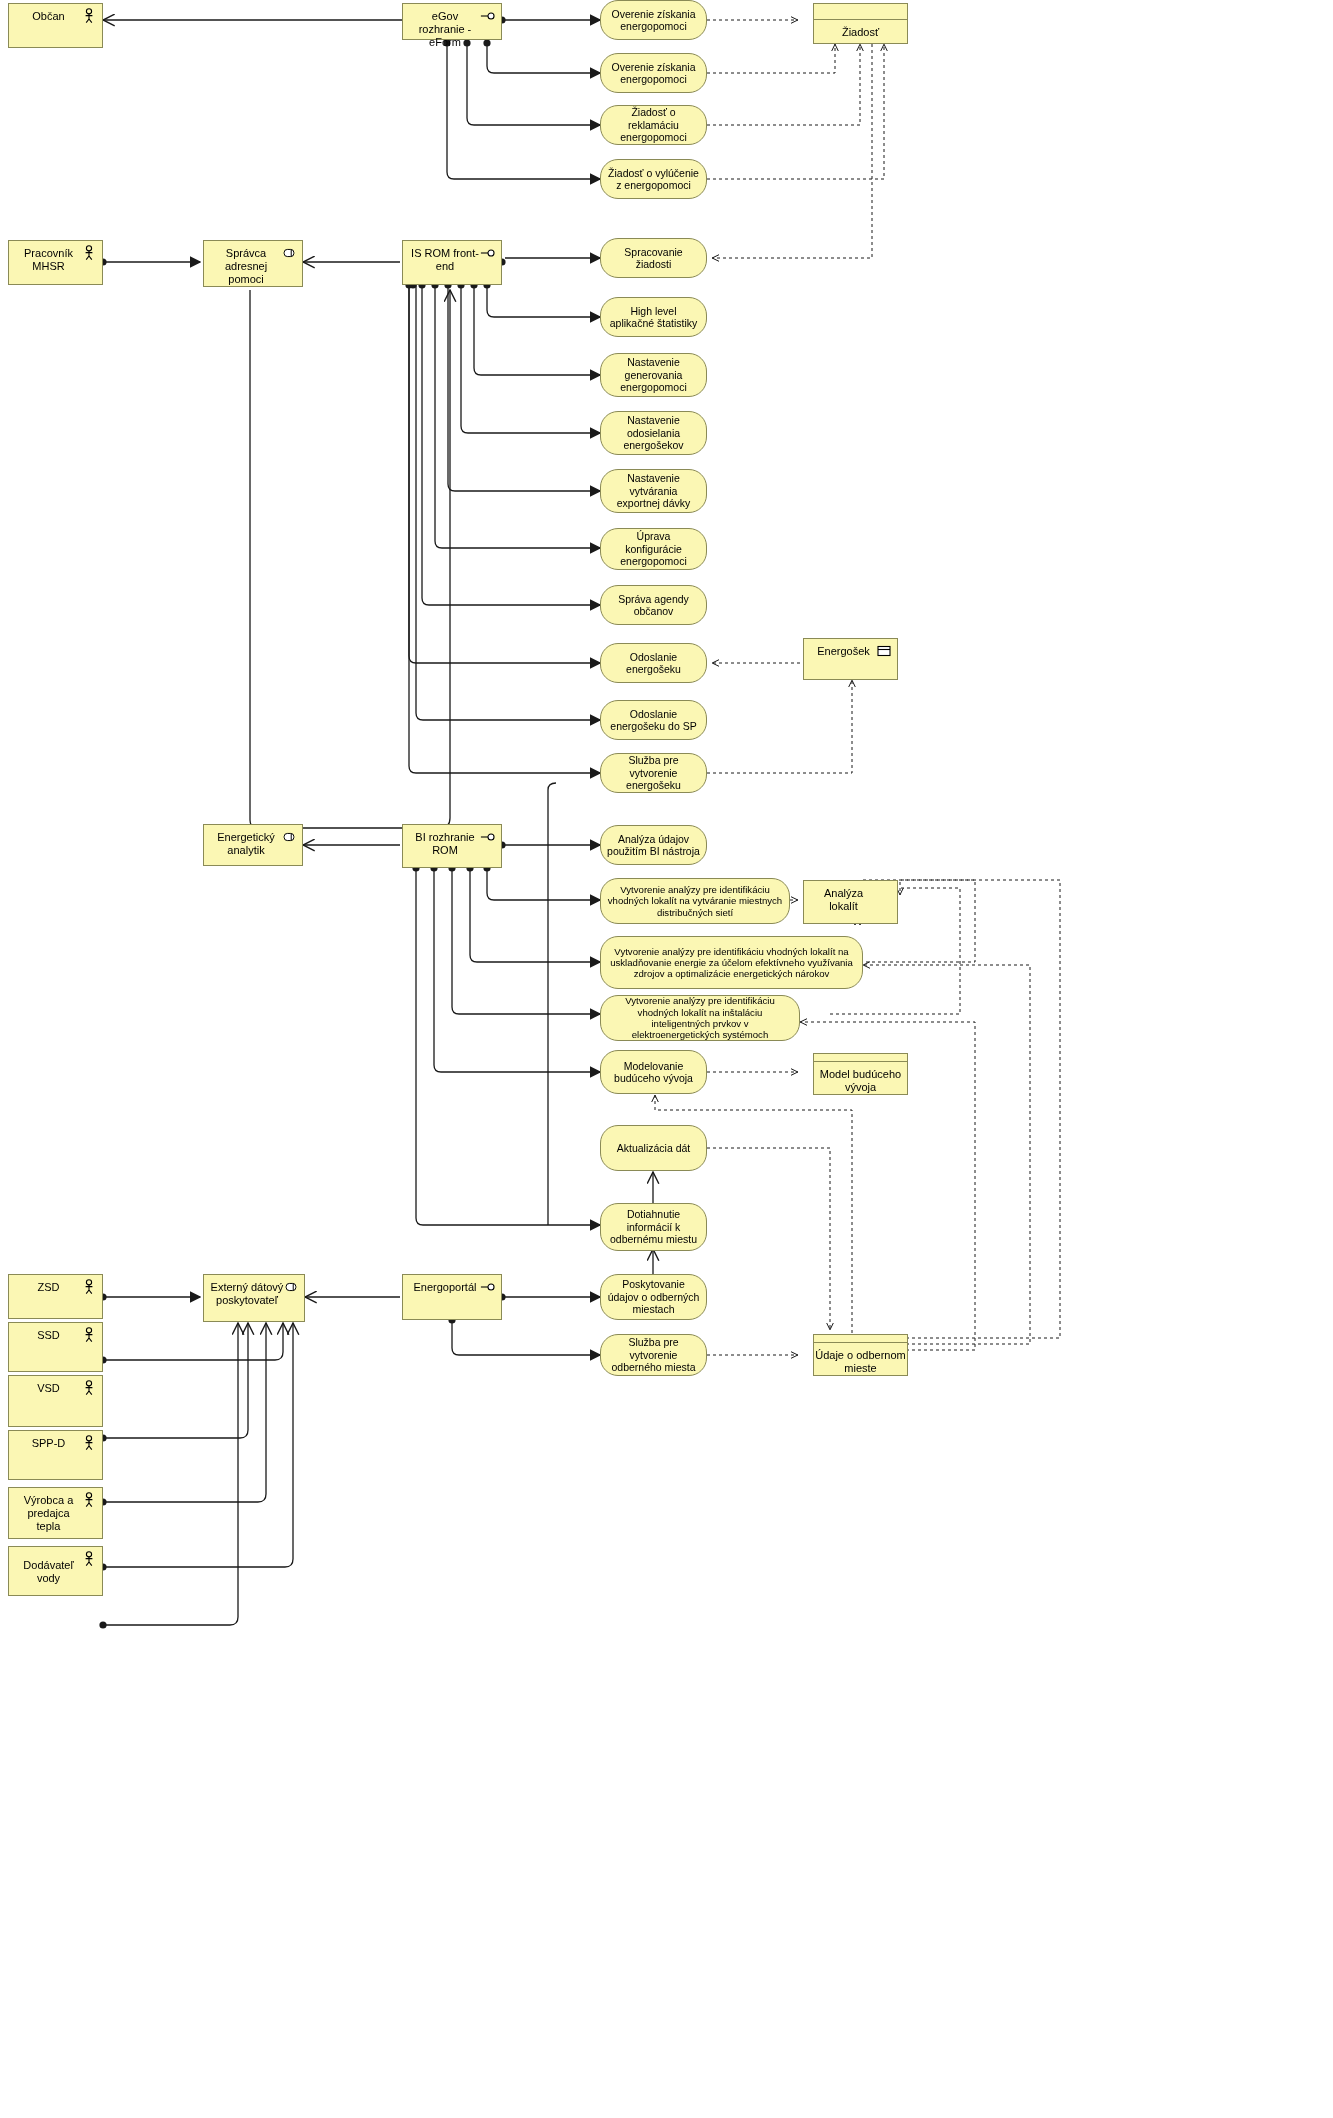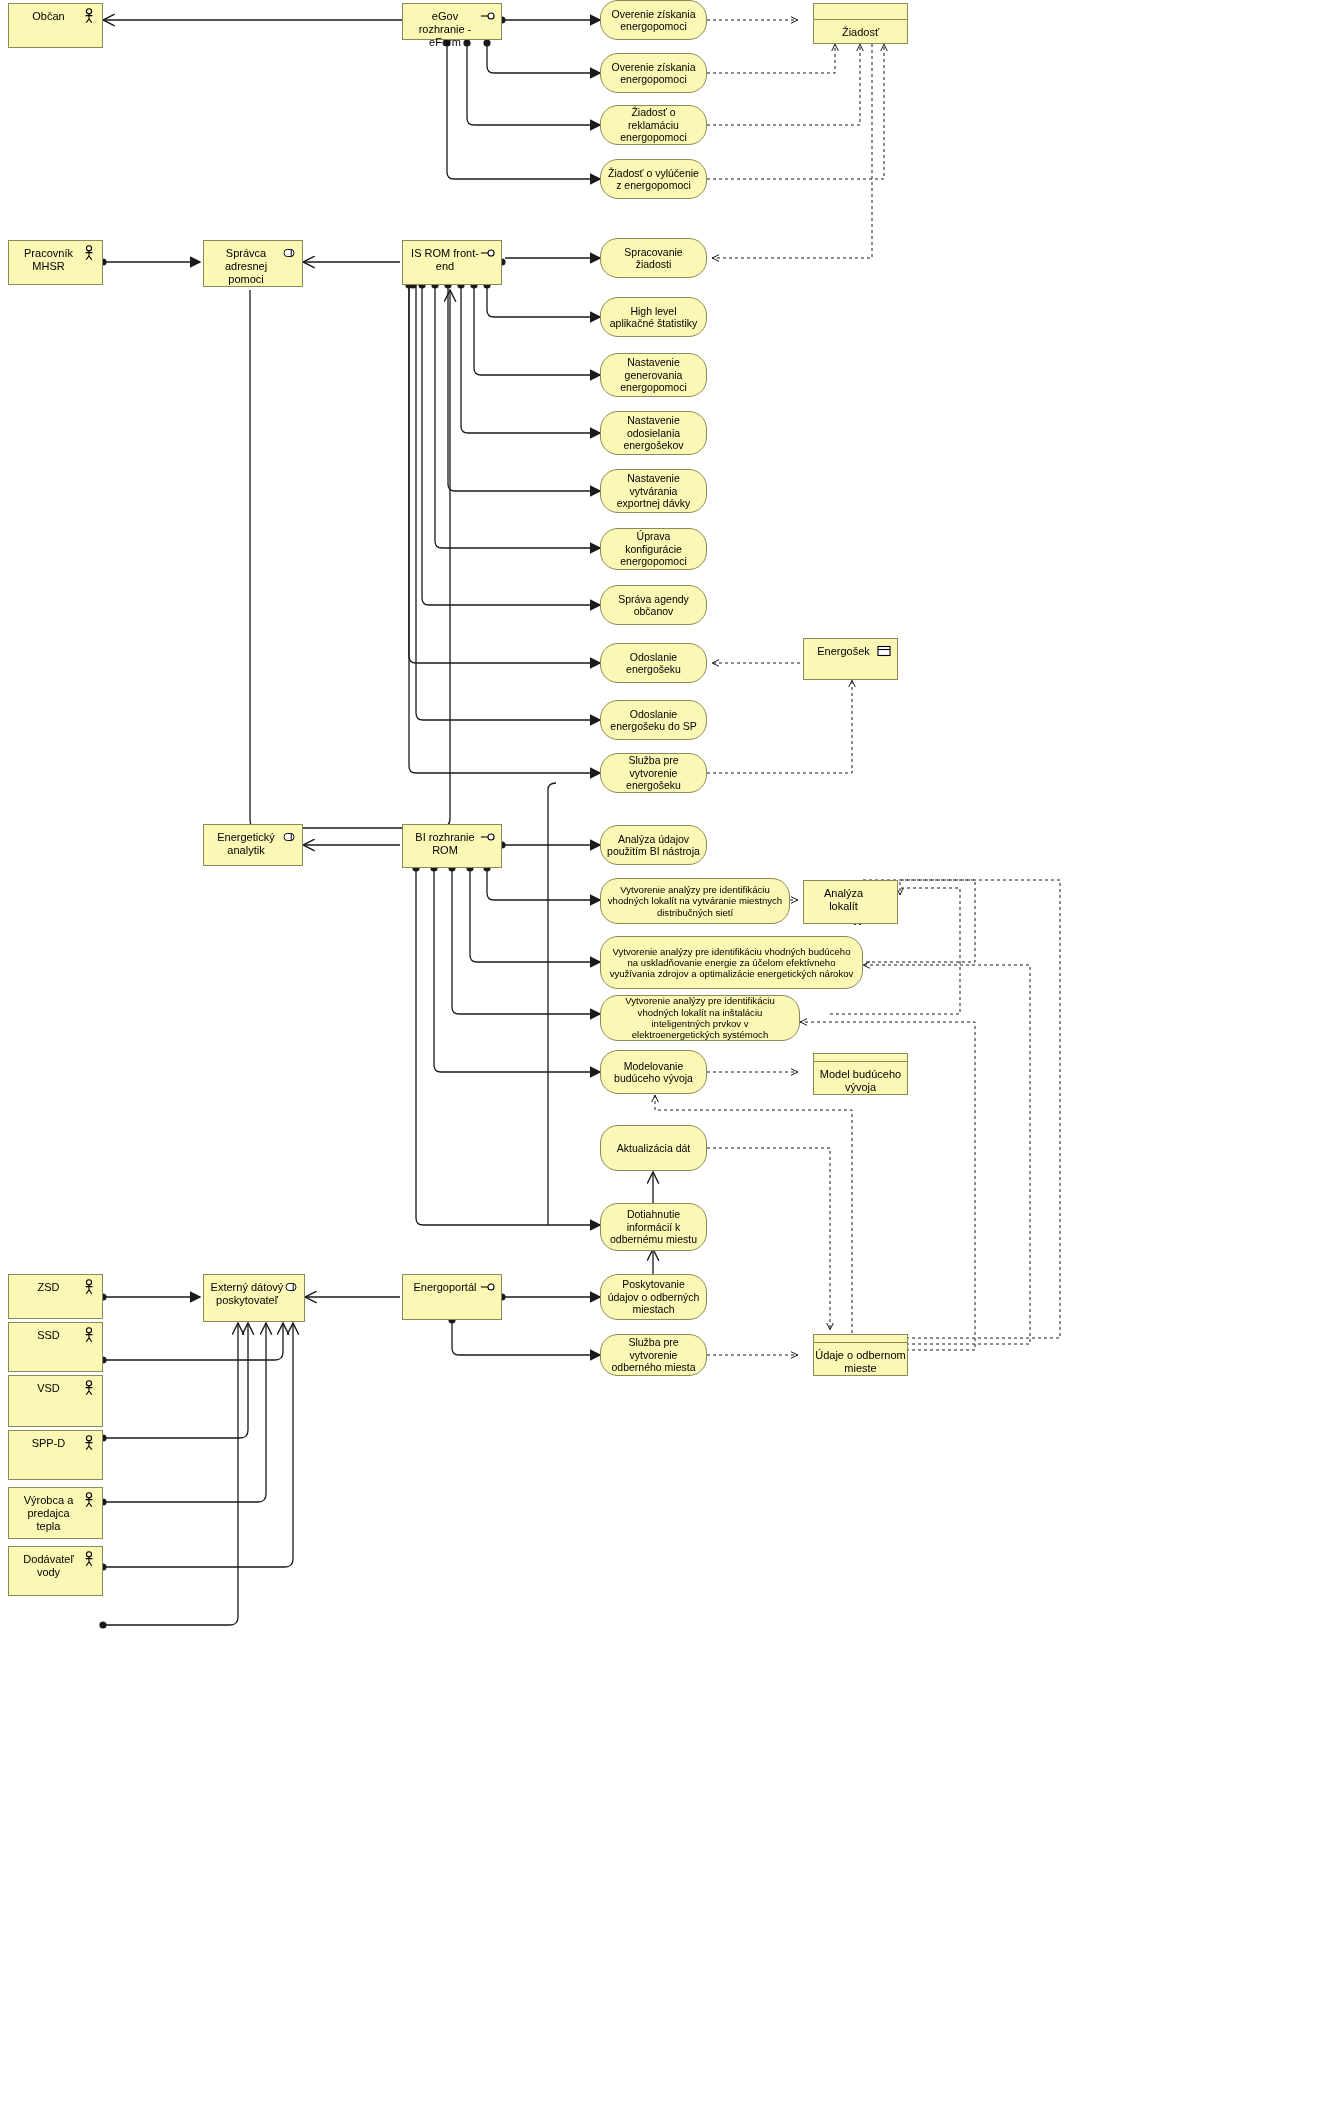--- a/index.html
+++ b/index.html
@@ -286,21 +286,21 @@
     </svg>
   </div>
 
   <div class="node rnode t10" style="left:600px;top:825px;width:107px;height:40px;">
     <span>Analýza údajov použitím BI nástroja</span>
   </div>
   <div class="node rnode t9" style="left:600px;top:878px;width:190px;height:46px;">
     <span>Vytvorenie analýzy pre identifikáciu vhodných lokalít na vytváranie miestnych distribučných sietí</span>
   </div>
   <div class="node rnode t9" style="left:600px;top:936px;width:263px;height:53px;">
-    <span>Vytvorenie analýzy pre identifikáciu vhodných budúceho na uskladňovanie energie za účelom efektívneho využívania zdrojov a optimalizácie energetických nárokov</span>
+    <span>Vytvorenie analýzy pre identifikáciu vhodných lokalít na uskladňovanie energie za účelom efektívneho využívania zdrojov a optimalizácie energetických nárokov</span>
   </div>
   <div class="node rnode t9" style="left:600px;top:995px;width:200px;height:46px;">
     <span>Vytvorenie analýzy pre identifikáciu vhodných lokalít na inštaláciu inteligentných prvkov v elektroenergetických systémoch</span>
   </div>
   <div class="node rnode t10" style="left:600px;top:1050px;width:107px;height:44px;">
     <span>Modelovanie budúceho vývoja</span>
   </div>
   <div class="node rnode t10" style="left:600px;top:1125px;width:107px;height:46px;">
     <span>Aktualizácia dát</span>
   </div>
@@ -345,21 +345,21 @@
       <path d="M8 6 L8 11 M4.6 7.6 L11.4 7.6 M8 11 L5.2 14.6 M8 11 L10.8 14.6" fill="none" stroke="#000" stroke-width="1.1"></path>
     </svg>
   </div>
   <div class="node boxnode t11" style="left:8px;top:1487px;width:95px;height:52px;">
     <span class="lbl">Výrobca a predajca tepla</span>
     <svg class="icon" viewBox="0 0 16 16">
       <circle cx="8" cy="3.3" r="2.6" fill="none" stroke="#000" stroke-width="1.1"></circle>
       <path d="M8 6 L8 11 M4.6 7.6 L11.4 7.6 M8 11 L5.2 14.6 M8 11 L10.8 14.6" fill="none" stroke="#000" stroke-width="1.1"></path>
     </svg>
   </div>
-  <div class="node boxnode t11" style="left:8px;top:1546px;width:95px;height:50px;">
+  <div class="node boxnode t11" style="left:8px;top:1546px;width:95px;height:50px;align-items:center;">
     <span class="lbl">Dodávateľ vody</span>
     <svg class="icon" viewBox="0 0 16 16">
       <circle cx="8" cy="3.3" r="2.6" fill="none" stroke="#000" stroke-width="1.1"></circle>
       <path d="M8 6 L8 11 M4.6 7.6 L11.4 7.6 M8 11 L5.2 14.6 M8 11 L10.8 14.6" fill="none" stroke="#000" stroke-width="1.1"></path>
     </svg>
   </div>
 
   <div class="node boxnode t11" style="left:203px;top:1274px;width:102px;height:48px;">
     <span class="lbl">Externý dátový poskytovateľ</span>
     <svg class="icon" viewBox="0 0 18 14">

